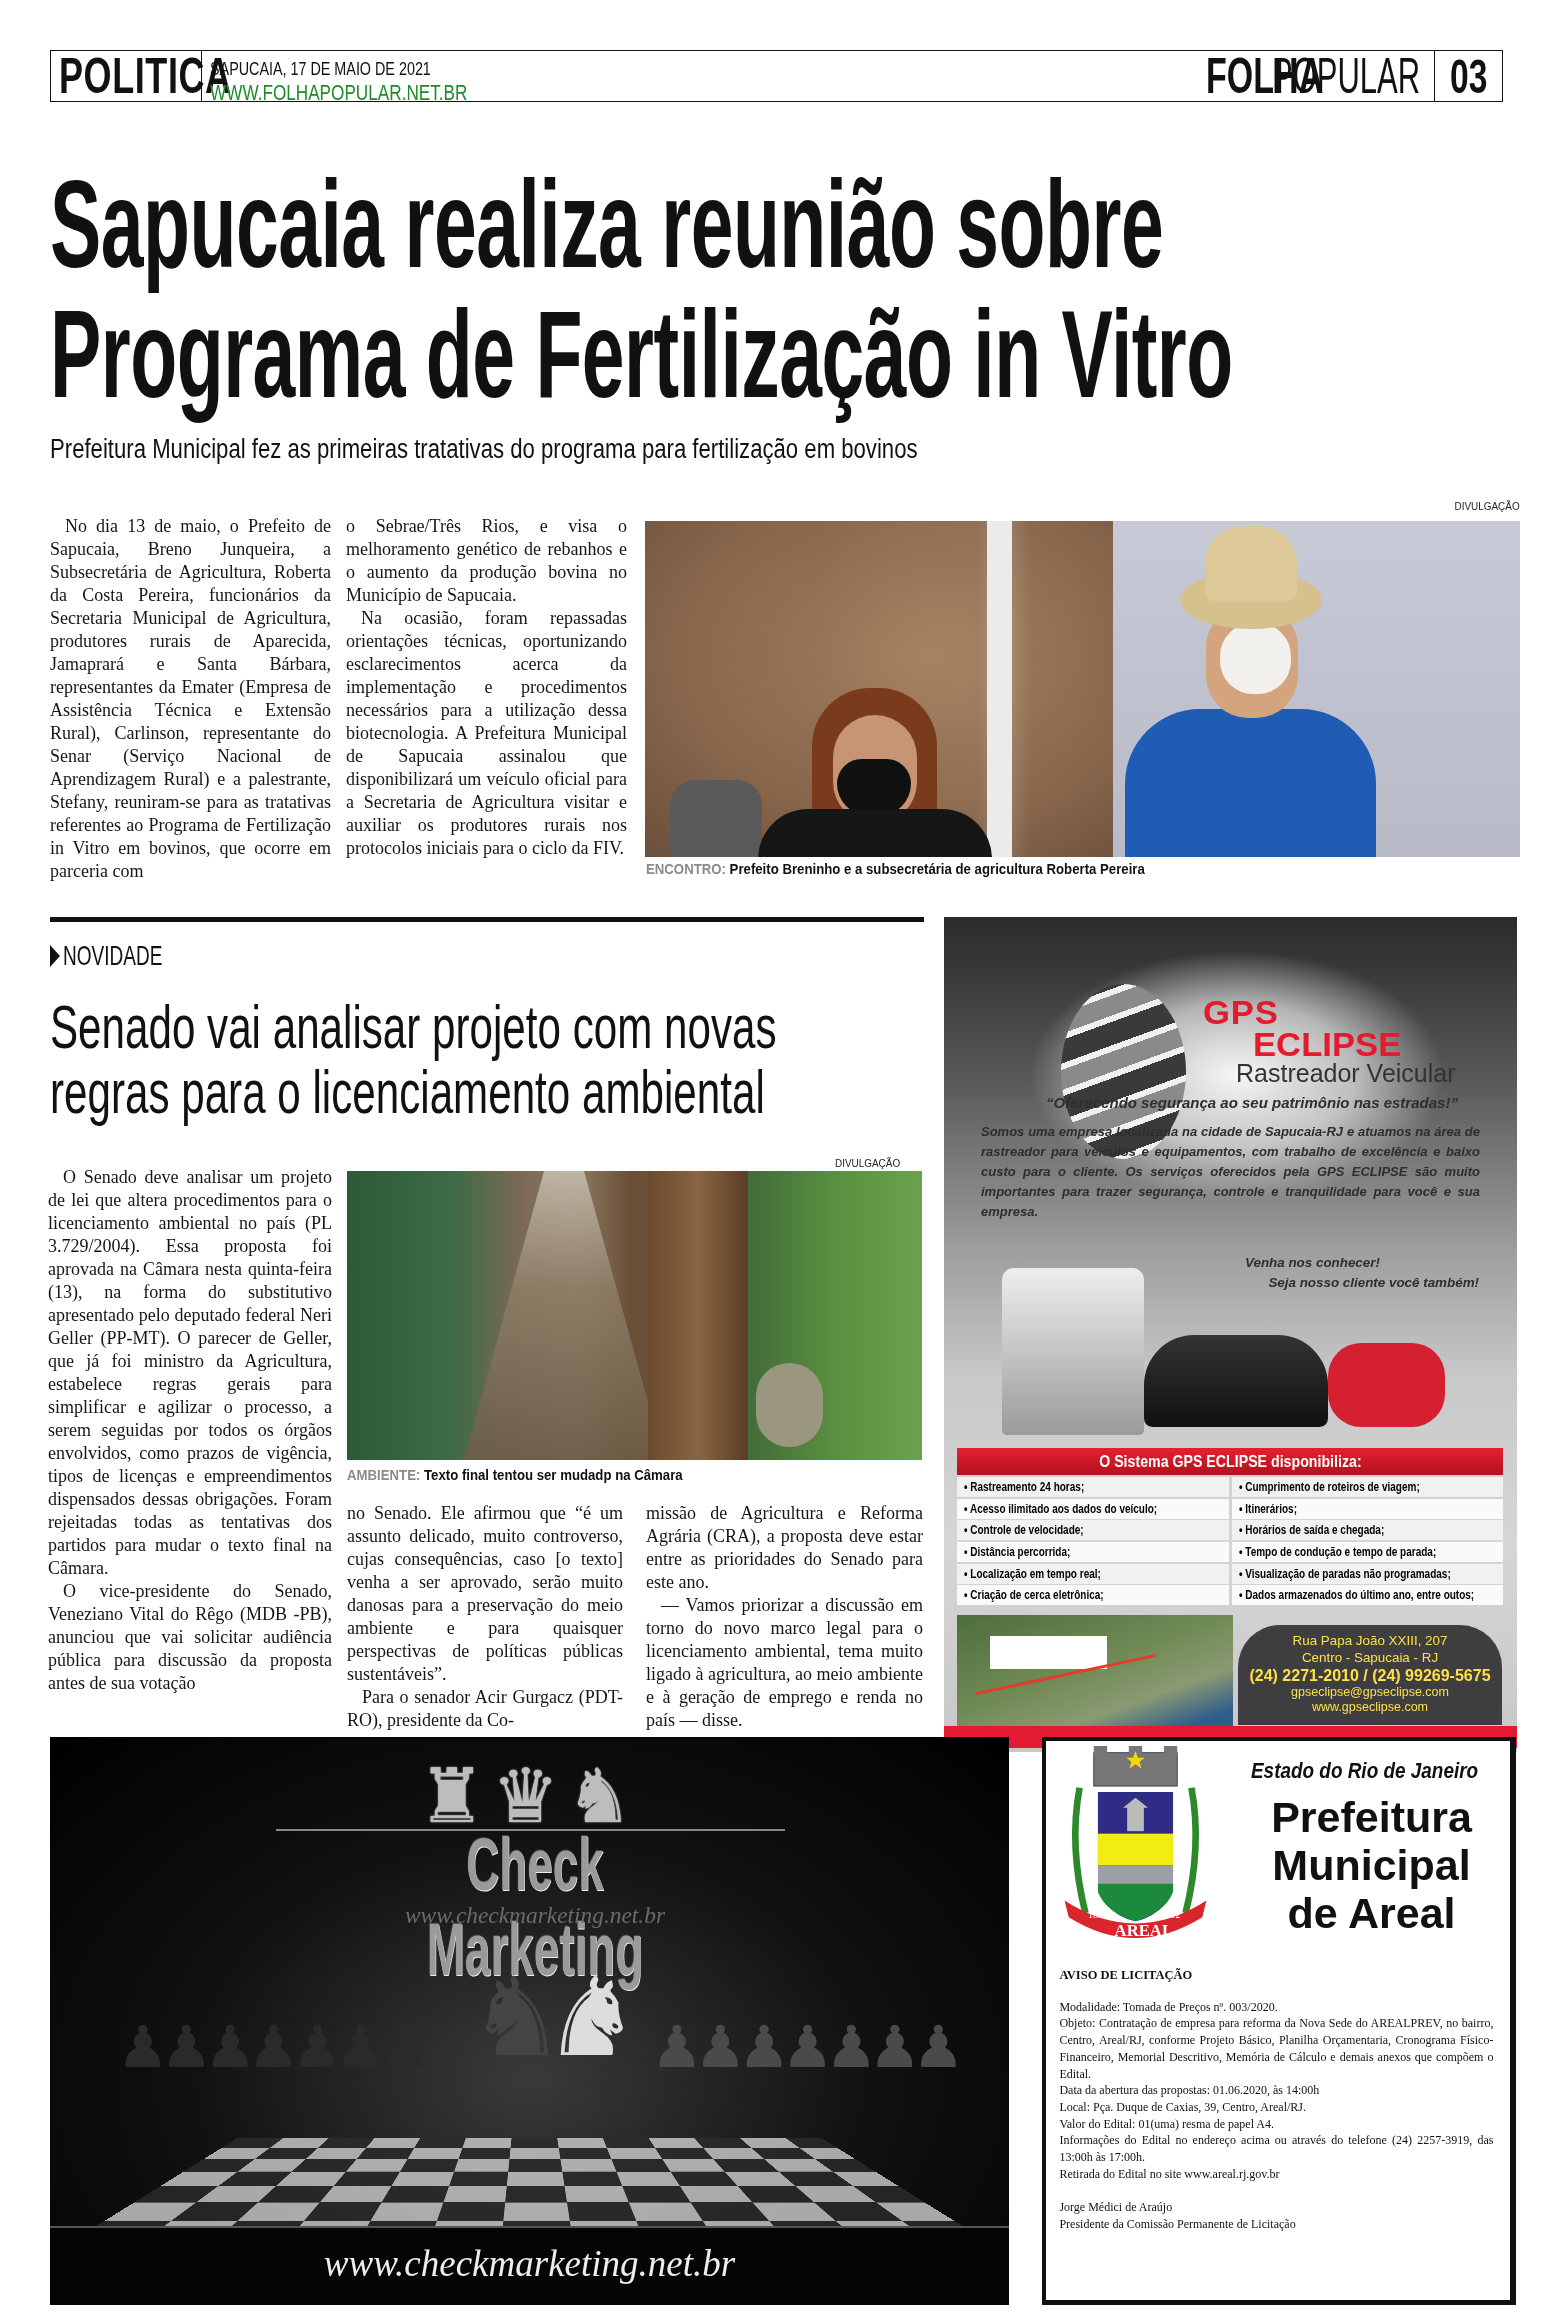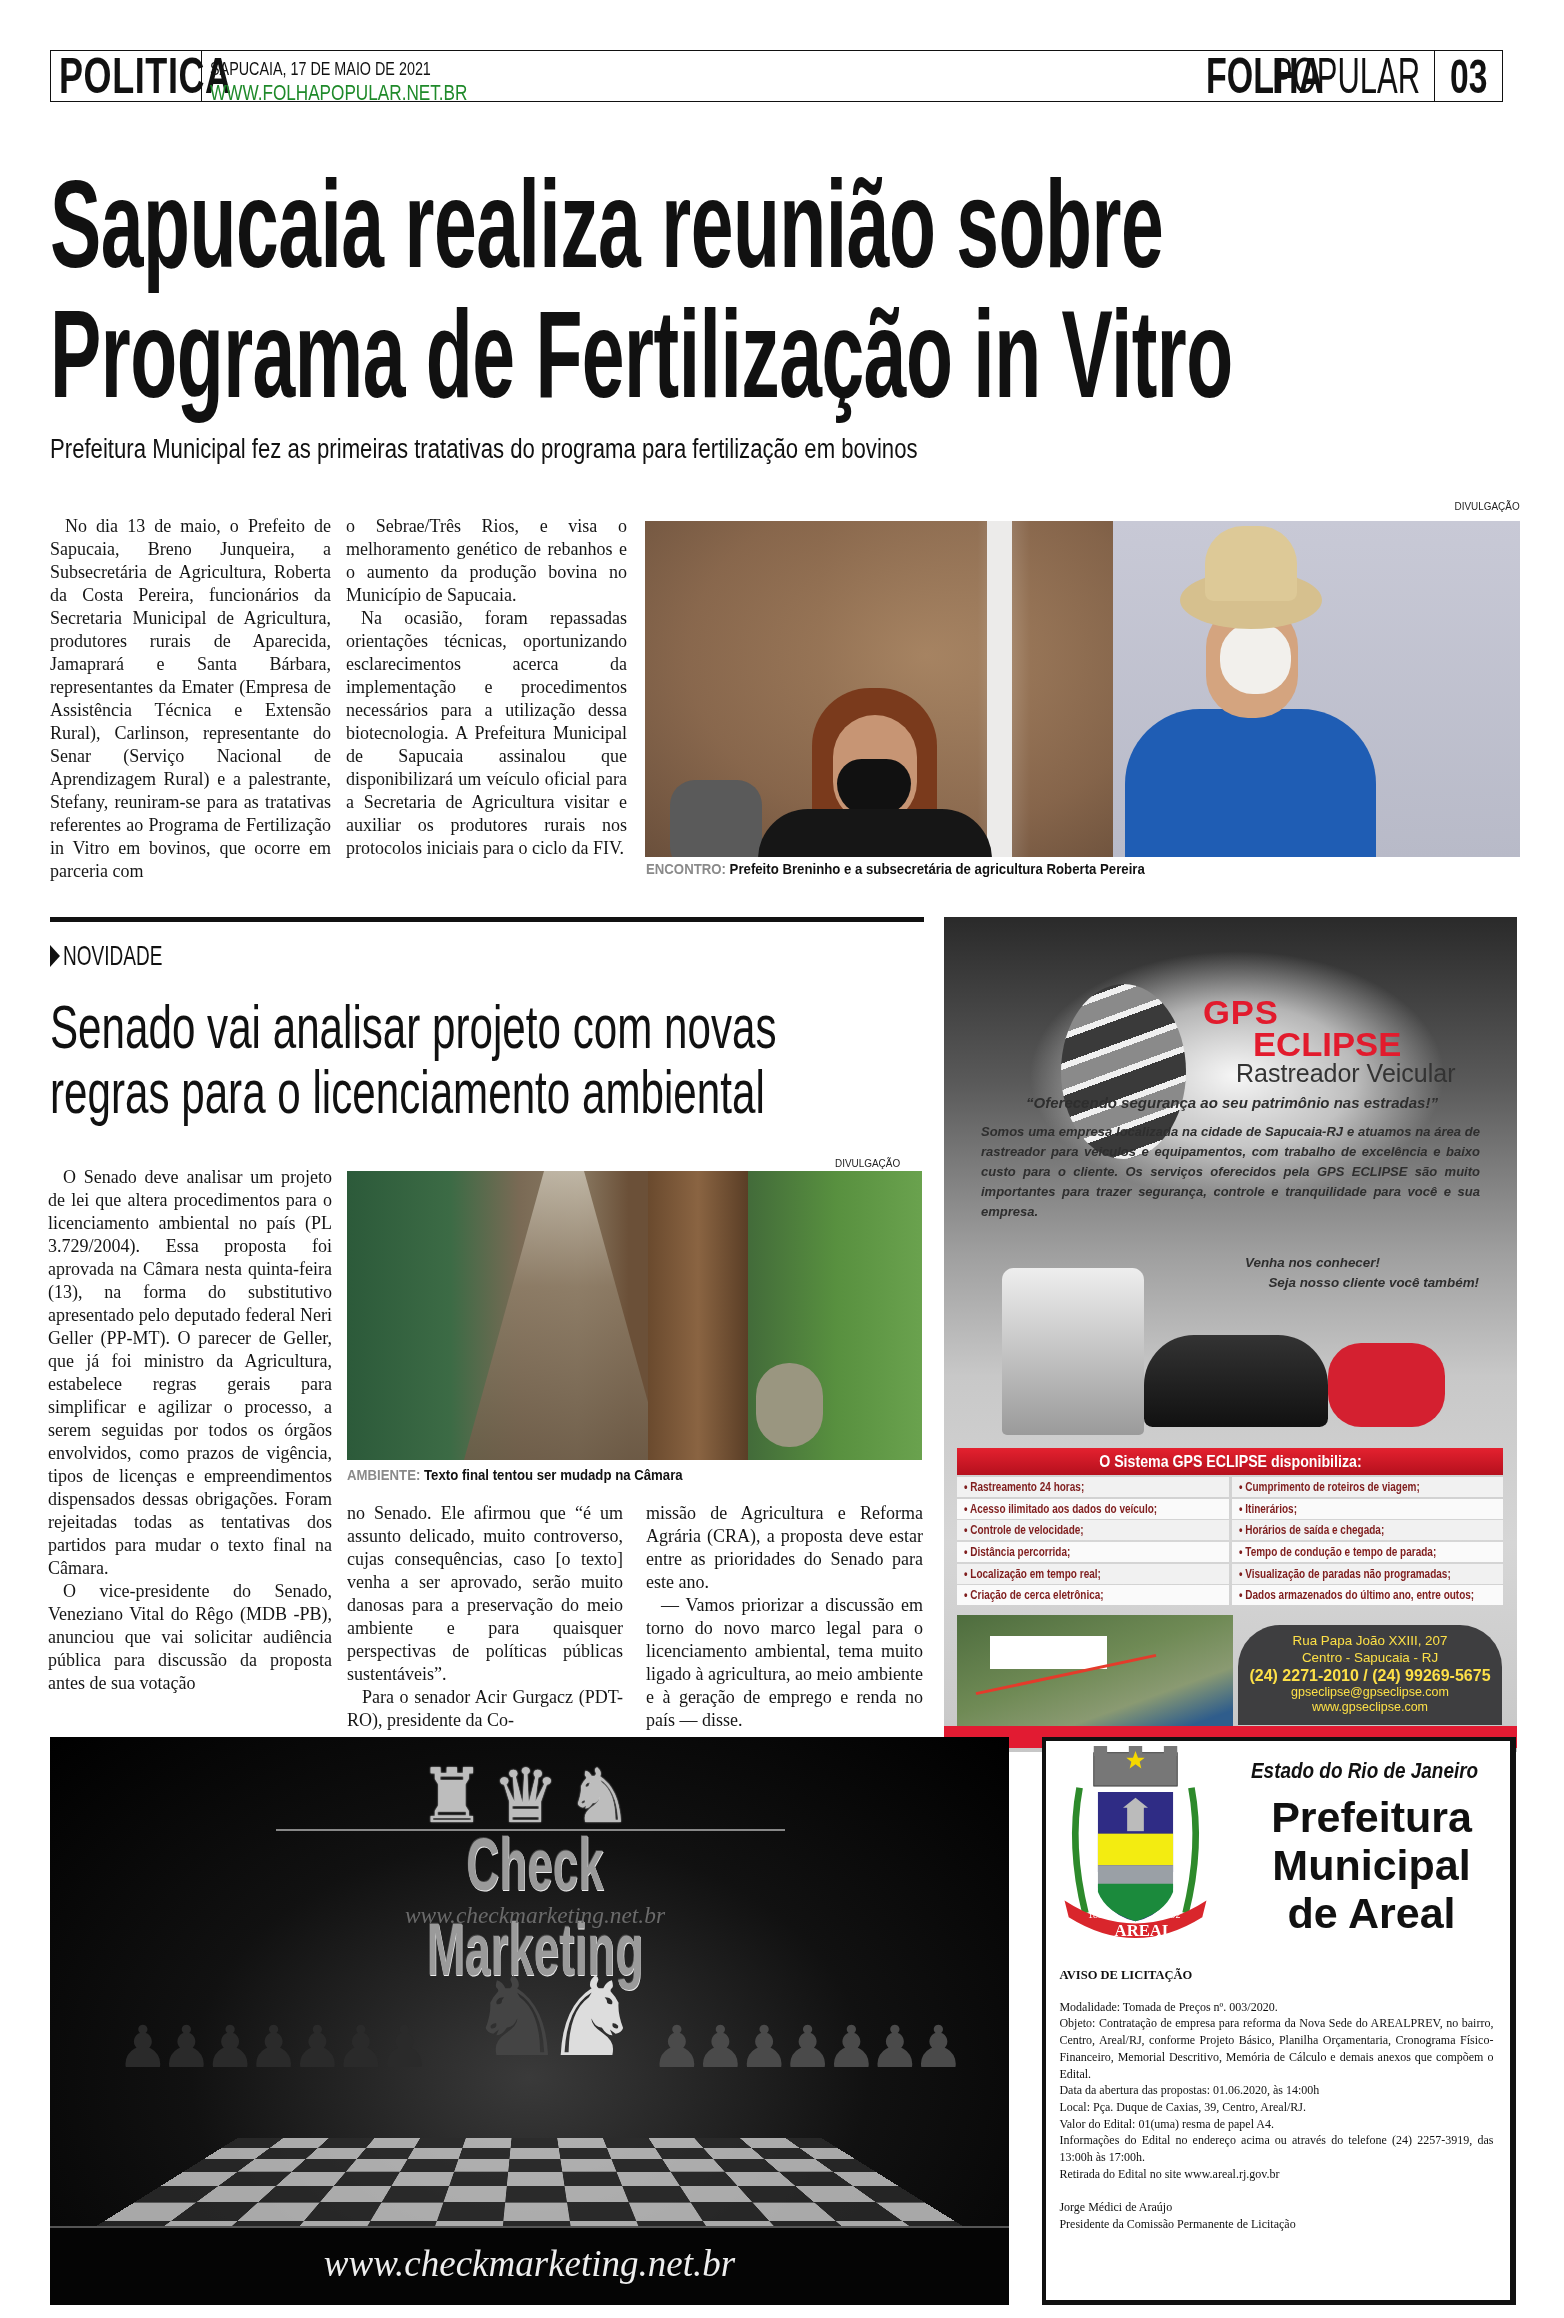--- a/index.html
+++ b/index.html
@@ -79,32 +79,32 @@
   
   .gps { left: 944px; top: 917px; width: 573px; height: 835px; overflow: hidden;
     background: linear-gradient(180deg, #2a2a2a 0%, #5a5a5a 20%, #9e9e9e 40%, #c8c8c8 55%, #d6d6d6 75%, #c7c7c7 100%); }
   .gps-logo-globe { position: absolute; left: 117px; top: 67px; width: 125px; height: 175px; border-radius: 50%; background:
     repeating-linear-gradient(160deg, #3a3a3a 0 22px, #f0f0f0 22px 28px, #8a8a8a 28px 47px, #f0f0f0 47px 53px); }
   .gps-glow { position: absolute; left: 84px; top: 33px; width: 418px; height: 251px; border-radius: 50%;
     background: radial-gradient(ellipse, rgba(255,255,255,.95) 0%, rgba(255,255,255,.6) 40%, rgba(255,255,255,0) 70%); }
   .gps-brand1 { position: absolute; left: 259px; top: 77px; font-family: "Liberation Sans", sans-serif; font-weight: bold; font-size: 33px; color: #e21b2d; letter-spacing: 0.8px; transform: scaleX(1.05); transform-origin: left; }
   .gps-brand2 { position: absolute; left: 309px; top: 109px; font-family: "Liberation Sans", sans-serif; font-weight: bold; font-size: 33px; color: #e21b2d; transform: scaleX(1.05); transform-origin: left; }
   .gps-sub { position: absolute; left: 259px; top: 142px; font-family: Liberation Sans, sans-serif; font-size: 25px; color: #333; margin-left: 33px; }
-  .gps-quote { position: absolute; left: 54px; top: 177px; width: 468px; text-align: center; font-family: "Liberation Sans", sans-serif; font-style: italic; font-weight: bold; font-size: 15px; color: #2e2e2e; }
+  .gps-quote { position: absolute; left: 74px; top: 177px; width: 468px; text-align: center; font-family: "Liberation Sans", sans-serif; font-style: italic; font-weight: bold; font-size: 15px; color: #2e2e2e; }
   .gps-desc { position: absolute; left: 37px; top: 205px; width: 499px; font-family: "Liberation Sans", sans-serif; font-style: italic; font-weight: bold; font-size: 13px; line-height: 20px; color: #2e2e2e; text-align: justify; }
   .gps-venha { position: absolute; left: 301px; top: 336px; font-family: "Liberation Sans", sans-serif; font-style: italic; font-weight: bold; font-size: 13.4px; line-height: 20px; color: #2e2e2e; }
   .gps-venha div:last-child { padding-left: 23.4px; }
   .gps-truck { position: absolute; left: 58px; top: 351px; width: 142px; height: 167px; border-radius: 11.7px 11.7px 5px 5px; background: linear-gradient(180deg, #eee, #9a9a9a); }
   .gps-car { position: absolute; left: 200px; top: 418px; width: 184px; height: 92px; border-radius: 50px 50px 8.4px 8.4px; background: linear-gradient(180deg, #333, #111); }
   .gps-moto { position: absolute; left: 384px; top: 426px; width: 117px; height: 84px; border-radius: 33px; background: #d42030; }
   .gps-banner { position: absolute; left: 13.4px; top: 531px; width: 546px; height: 27px; background: linear-gradient(180deg, #e4212f, #b5101d);
     color: #fff; font-family: "Liberation Sans", sans-serif; font-weight: bold; font-size: 16.7px; text-align: center; line-height: 27px; }
   .gps-banner span { display: inline-block; transform: scaleX(0.85); }
   .gps-list { position: absolute; left: 13.4px; top: 560px; width: 546px; display: grid; grid-template-columns: 1fr 1fr; column-gap: 3.3px; row-gap: 1.7px; }
-  .gps-list div { background: #f1f1f1; font-family: "Liberation Sans", sans-serif; font-weight: bold; font-size: 12.5px; line-height: 20px; height: 20px; padding-left: 6.7px; color: #7f1d1d; white-space: nowrap; overflow: hidden; }
+  .gps-list div { background: #f1f1f1; font-family: "Liberation Sans", sans-serif; font-weight: bold; font-size: 12.5px; line-height: 20px; height: 20px; padding-left: 6.7px; color: #000000; white-space: nowrap; overflow: hidden; }
   .gps-list div span { display: inline-block; transform: scaleX(0.8); transform-origin: left; }
   .gps-list div:nth-child(4n+3), .gps-list div:nth-child(4n+4) { background: #fafafa; }
   .gps-map { position: absolute; left: 13.4px; top: 698px; width: 276px; height: 117px; background: linear-gradient(160deg, #4e6d3e 0%, #6f8a55 45%, #8a9a72 70%, #2f5d8c 90%); }
   .gps-map .route { position: absolute; left: 16.7px; top: 58px; width: 184px; height: 3.3px; background: #e43b2b; transform: rotate(-12deg); }
   .gps-map .tip { position: absolute; left: 33px; top: 21px; width: 117px; height: 33px; background: #fff; }
   .gps-contact { position: absolute; left: 294px; top: 708px; width: 264px; height: 100px; border-radius: 42px 42px 0 0; background: #3e3e40; color: #fde047;
     font-family: "Liberation Sans", sans-serif; text-align: center; padding-top: 8.4px; }
   .gps-contact .l1, .gps-contact .l2 { font-size: 13.4px; line-height: 16.7px; }
   .gps-contact .l3 { font-size: 16px; font-weight: bold; line-height: 18.4px; }
   .gps-contact .l4, .gps-contact .l5 { font-size: 12.5px; line-height: 15px; }

